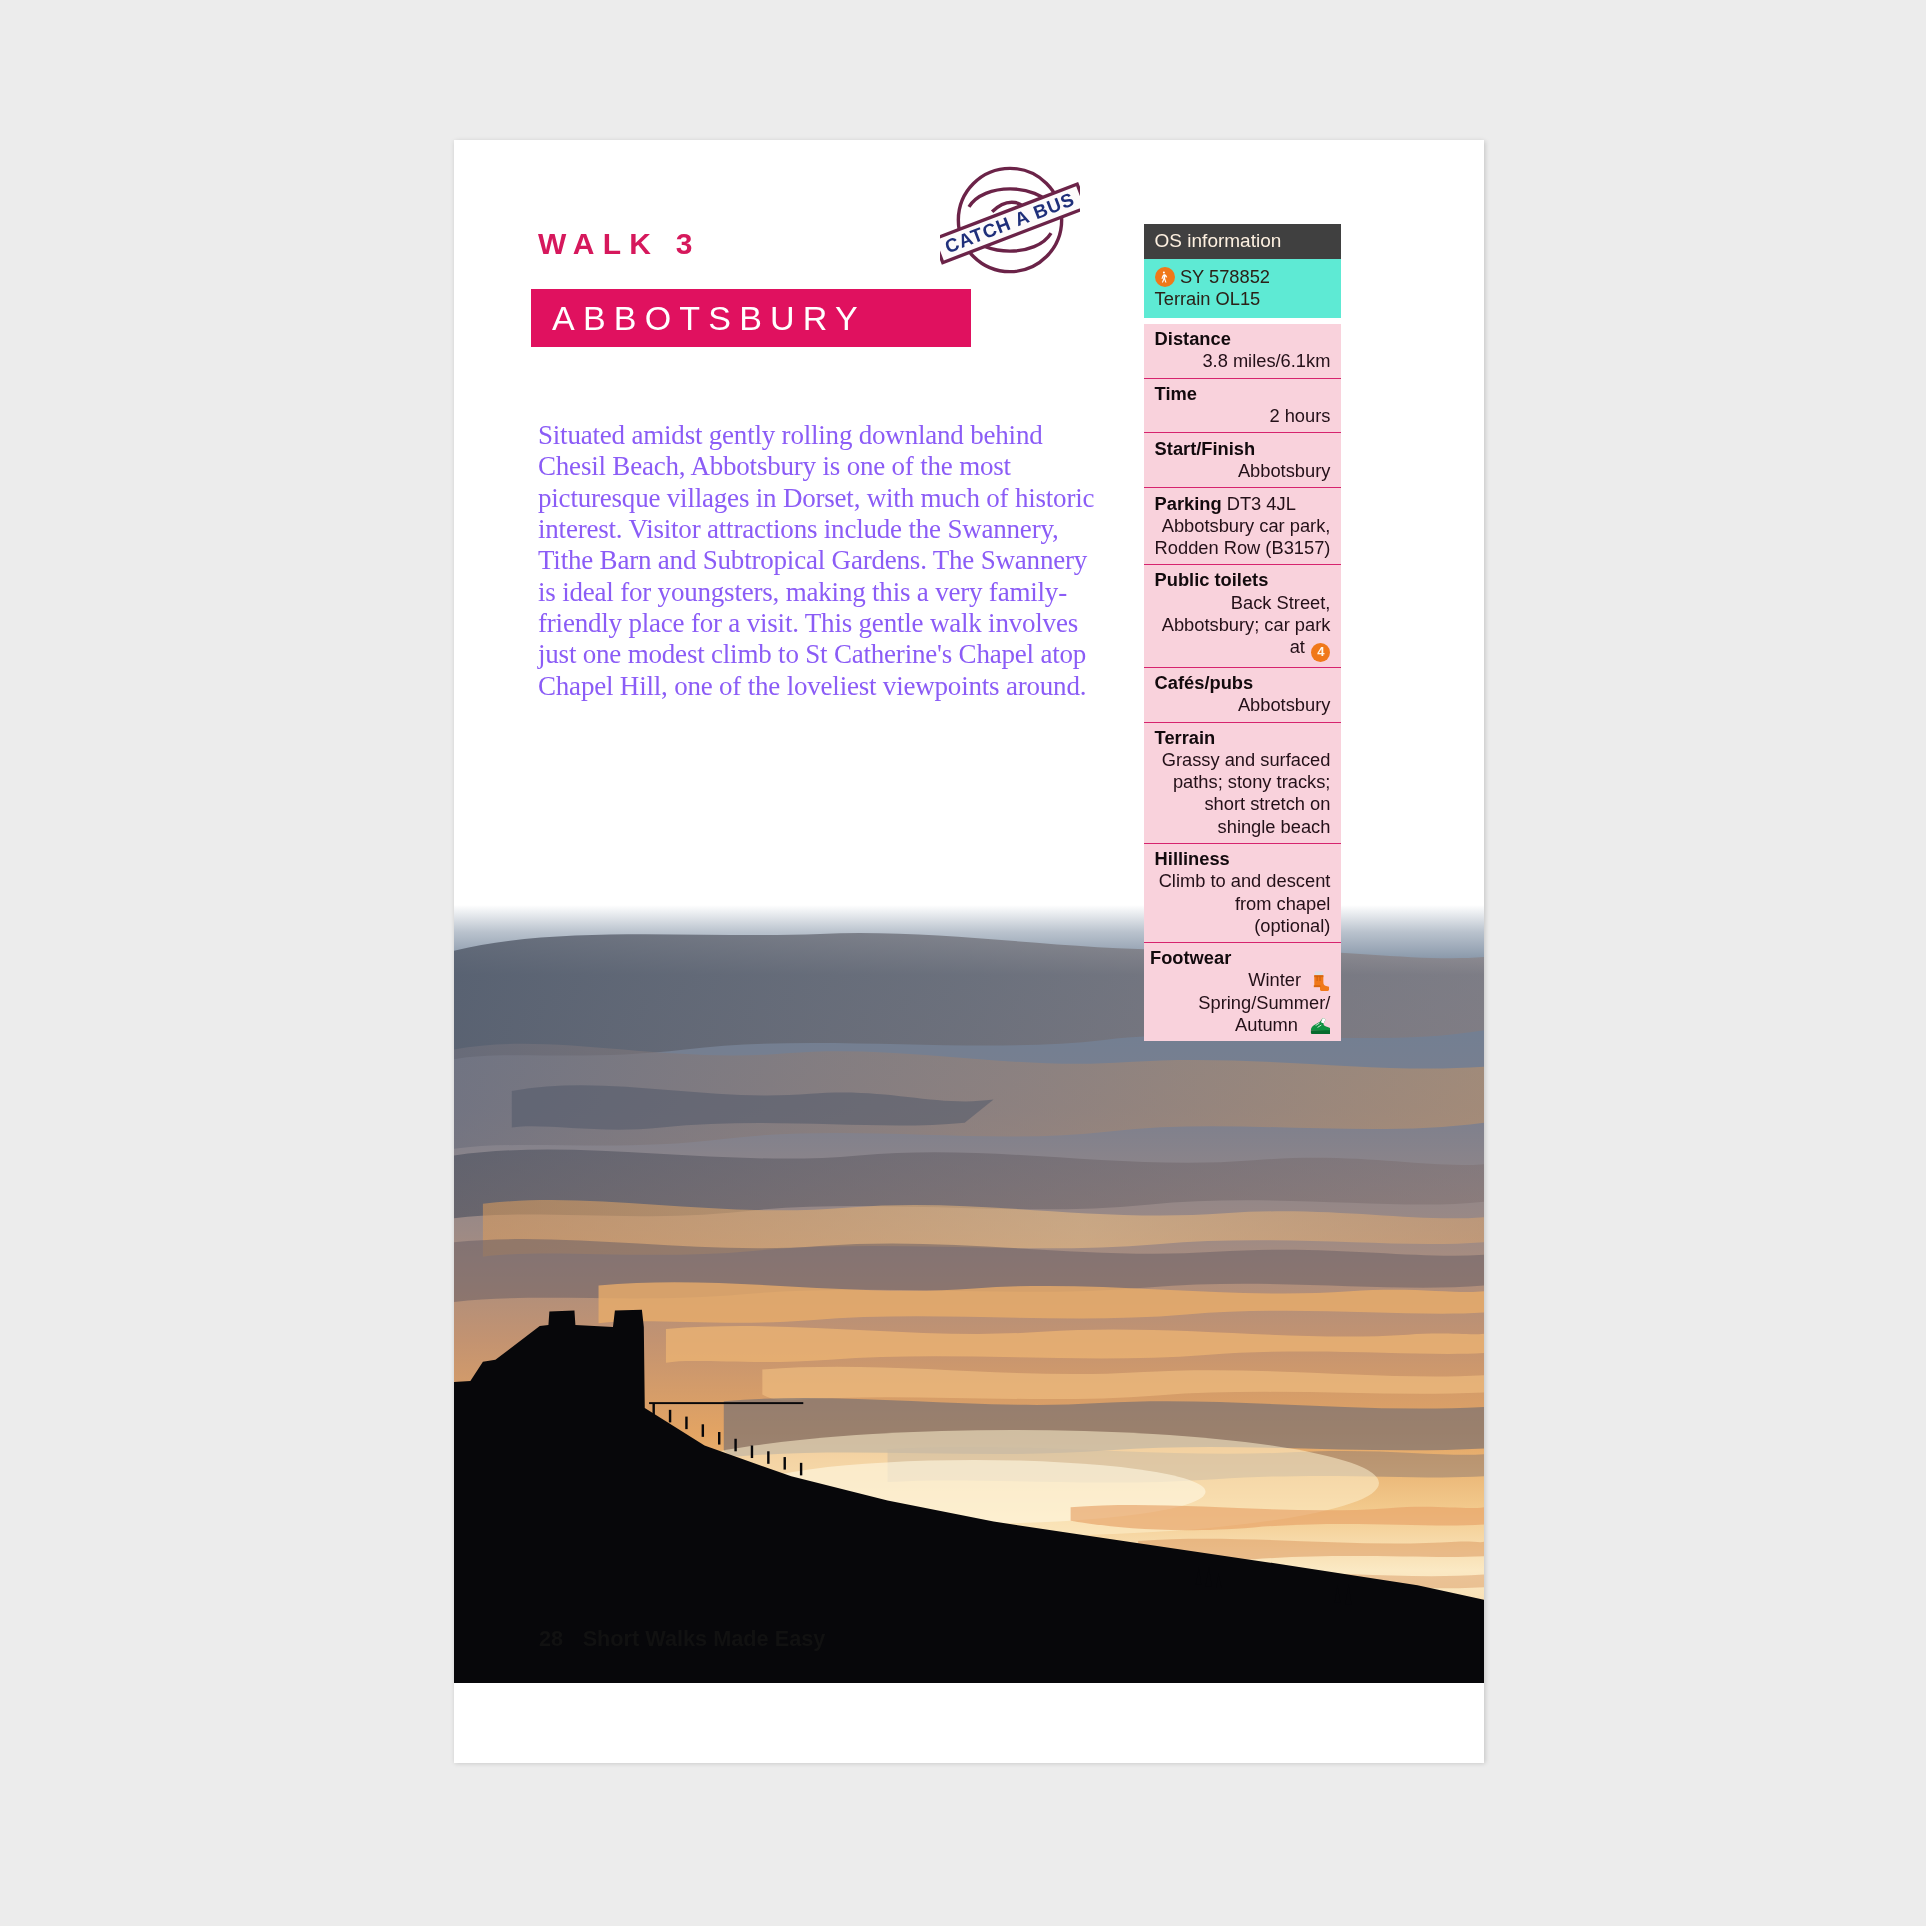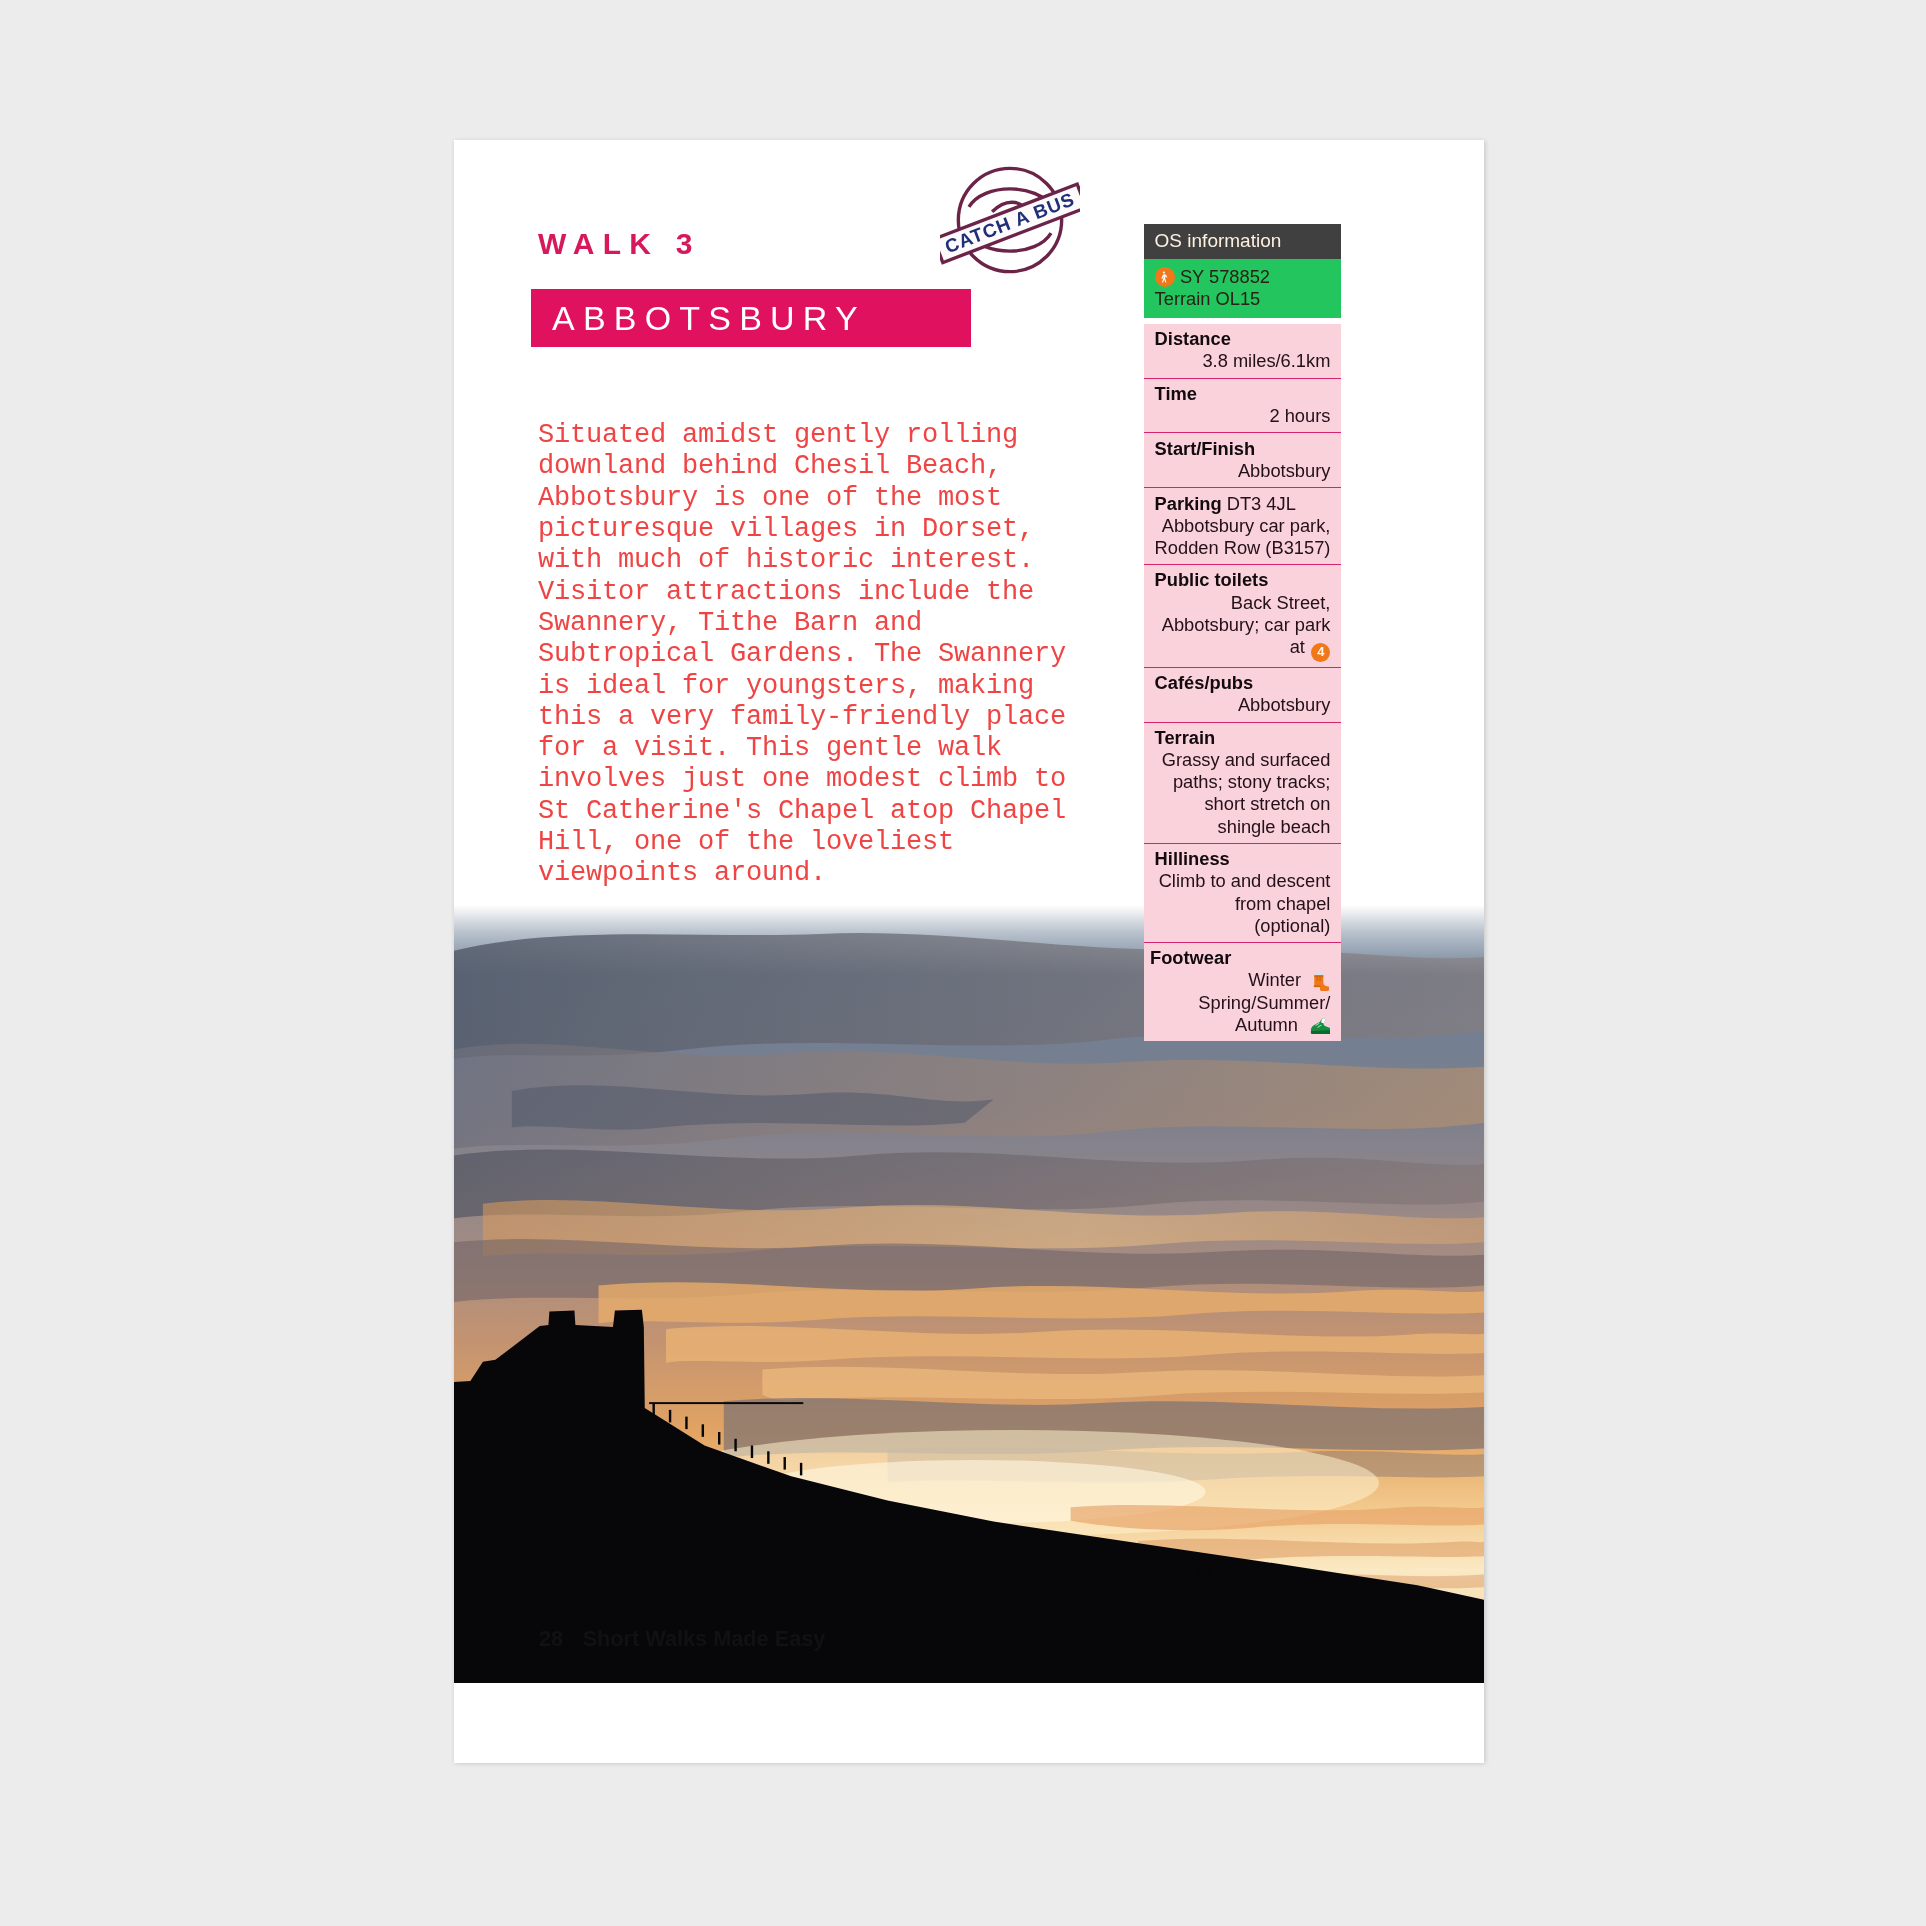--- a/index.html
+++ b/index.html
@@ -51,22 +51,22 @@
     width:140px;height:140px;
   }
   .bus-badge svg{display:block;width:140px;height:140px;}
 
   
   .intro{
     position:absolute;left:84px;top:253px;
     width:571px;
     font-size:27px;
     line-height:1.16;
-    color:#ef4444;
-    font-family:Liberation Mono, monospace;
+    color:#8b5cf6;
+    font-family:Liberation Serif, serif;
     letter-spacing:-0.2px;
   }
 
   
   .photo{
     position:absolute;left:0px;top:765px;
     width:1030px;height:778px;
     overflow:hidden;
   }
   .photo svg{display:block;width:100%;height:100%;}
@@ -79,21 +79,21 @@
   }
   .os-head{
     background:#404040;
     color:#fdf0e0;
     font-size:19px;
     font-weight:normal;
     padding:6.3px 0 7.2px 10.6px;
     letter-spacing:0px;
   }
   .os-body{
-    background:#22c55e;
+    background:#5eead4;
     padding:6.3px 10.6px 8.7px 10.6px;
     font-size:18.3px;
     line-height:1.20;
     color:#2b2118;
   }
   .os-grid-line{display:flex;align-items:center;gap:5.3px;}
   .walker-badge{
     width:20px;height:20px;border-radius:50%;
     background:#f07819;display:inline-flex;
     align-items:center;justify-content:center;

